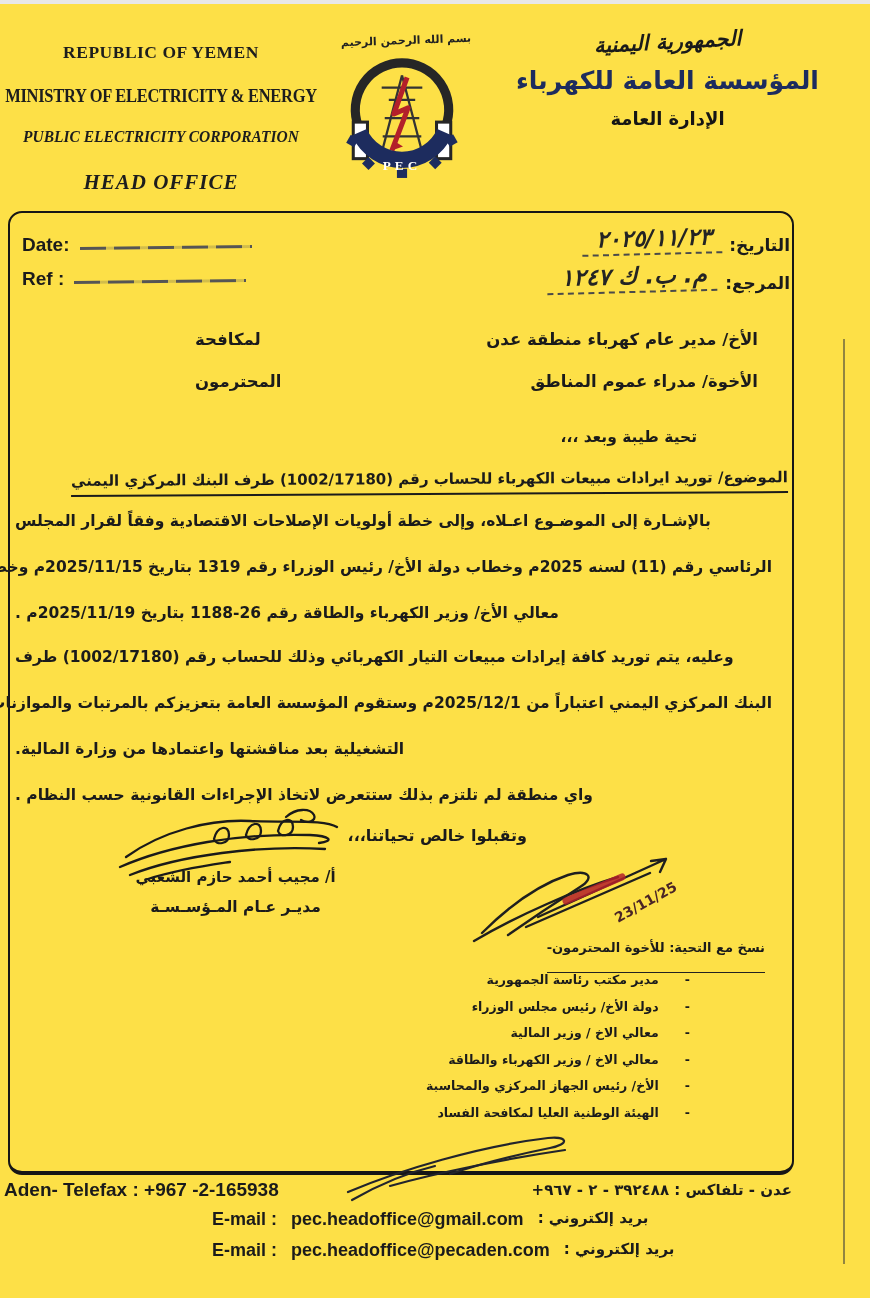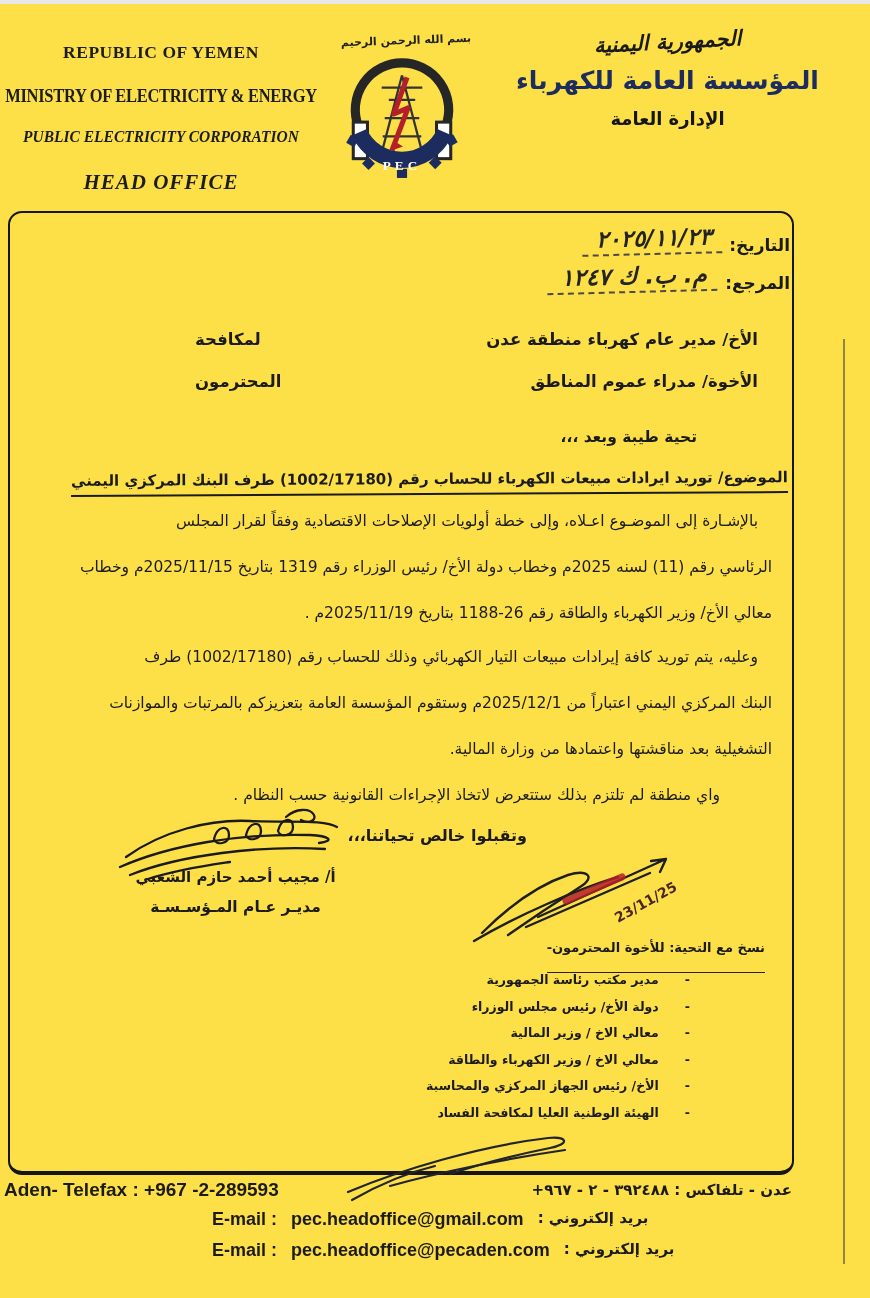--- a/index.html
+++ b/index.html
@@ -37,22 +37,22 @@
   .hand{font-size:23px;font-weight:bold;font-style:italic;letter-spacing:2px;color:#242424;
     border-bottom:2px dashed #4a4a4a;padding:0 10px 2px 14px;transform:rotate(-1.5deg);white-space:nowrap;}
   
   .recipients{position:absolute;left:195px;right:112px;top:326px;direction:rtl;}
   .recipients .row{display:flex;justify-content:space-between;align-items:baseline;height:42px;
     font-weight:bold;font-size:16.5px;}
   .salutation{position:absolute;right:173px;top:424px;font-weight:bold;font-size:15.5px;direction:rtl;}
   
   .subject{position:absolute;right:82px;top:466px;direction:rtl;font-weight:bold;font-size:15px;
     white-space:nowrap;border-bottom:2px solid #1b1b1b;padding-bottom:5px;transform:rotate(-.3deg);}
-  .para{position:absolute;left:15px;right:98px;direction:rtl;text-align:right;
-    font-weight:400;font-size:15.5px;}
+  .para{position:absolute;left:15px;right:98px;direction:rtl;text-align:left;
+    font-weight:700;font-size:15.5px;}
   .para .ln{line-height:46px;white-space:nowrap;}
   .p1{top:494px;} .p2{top:630px;} 
   .p1 .ln:first-child,.p2 .ln:first-child{padding-right:14px;}
   .p3{top:768px;padding-left:0;} .p3 .ln{padding-right:52px;}
   .closing{position:absolute;right:343px;top:822px;direction:rtl;font-weight:bold;font-size:16px;}
   
   .sig-left-svg{position:absolute;left:118px;top:803px;}
   .sig-name{position:absolute;left:128px;top:864px;width:215px;text-align:center;direction:rtl;
     font-weight:bold;font-size:15px;}
   .sig-title{position:absolute;left:128px;top:894px;width:215px;text-align:center;direction:rtl;
@@ -108,20 +108,30 @@
   </div>
 
   <div class="lh-right">
     <div class="r1">الجمهورية اليمنية</div>
     <div class="r3" style="color:#1d2c5e;">المؤسسة العامة للكهرباء</div>
     <div class="r4">الإدارة العامة</div>
   </div>
 
   <div class="main-box"></div>
 
+  <div class="meta-en">
+    <div class="row">
+      <span>Date:</span>
+      <span class="dashline"></span>
+    </div>
+    <div class="row">
+      <span>Ref  :</span>
+      <span class="dashline"></span>
+    </div>
+  </div>
 
   <div class="meta-ar">
     <div class="row">
       <span class="lbl">التاريخ:</span>
       <span class="hand" dir="ltr">٢٠٢٥/١١/٢٣</span>
     </div>
     <div class="row">
       <span class="lbl">المرجع:</span>
       <span class="hand">م. ب. ك ١٢٤٧</span>
     </div>
@@ -217,21 +227,21 @@
   </div>
 
   <svg class="bottom-squiggle" width="250" height="80" viewBox="0 0 250 80">
     <g fill="none" stroke="#22242c" stroke-width="2.2" stroke-linecap="round">
       <path d="M18 70 C70 48 150 24 218 16 C238 14 240 22 220 26 C190 32 150 42 120 52"></path>
       <path d="M60 64 C110 50 180 36 235 28"></path>
       <path d="M22 78 C50 62 80 50 105 44"></path>
     </g>
   </svg>
 
-  <div class="ft-telefax-en">Aden- Telefax : +967 -2-289593</div>
+  <div class="ft-telefax-en">Aden- Telefax : +967 -2-165938</div>
   <div class="ft-telefax-ar">عدن - تلفاكس : ٣٩٢٤٨٨ - ٢ - ٩٦٧+</div>
 
   <div class="ft-email">
     <span>E-mail :</span>
     <span>pec.headoffice@gmail.com</span>
     <span class="ar">بريد إلكتروني :</span>
   </div>
   <div class="ft-email second">
     <span>E-mail :</span>
     <span>pec.headoffice@pecaden.com</span>

